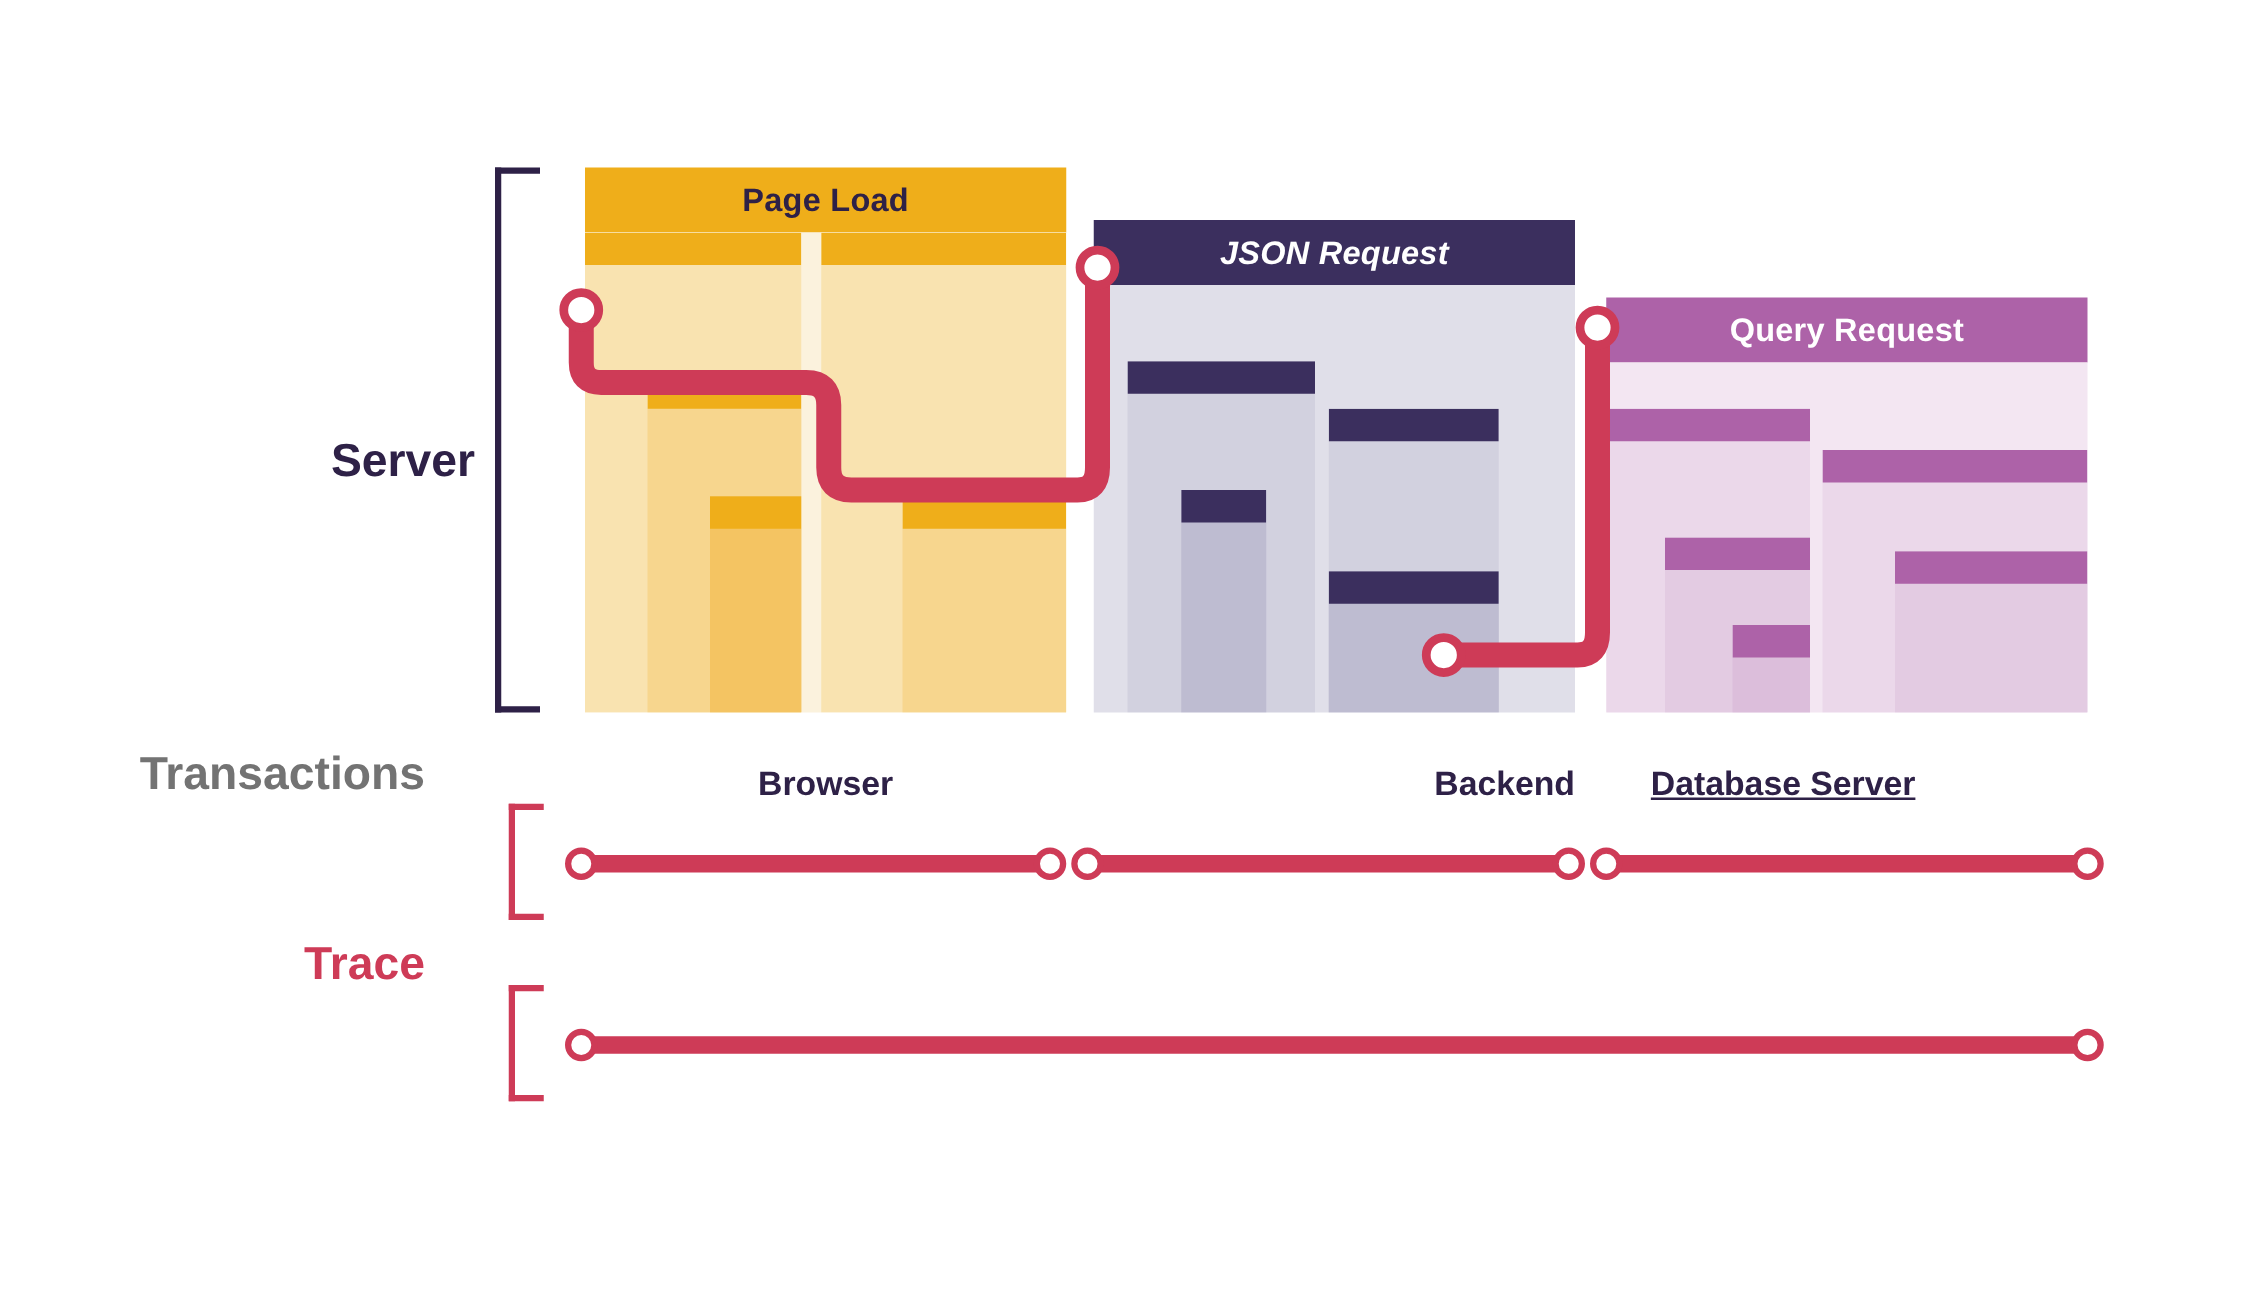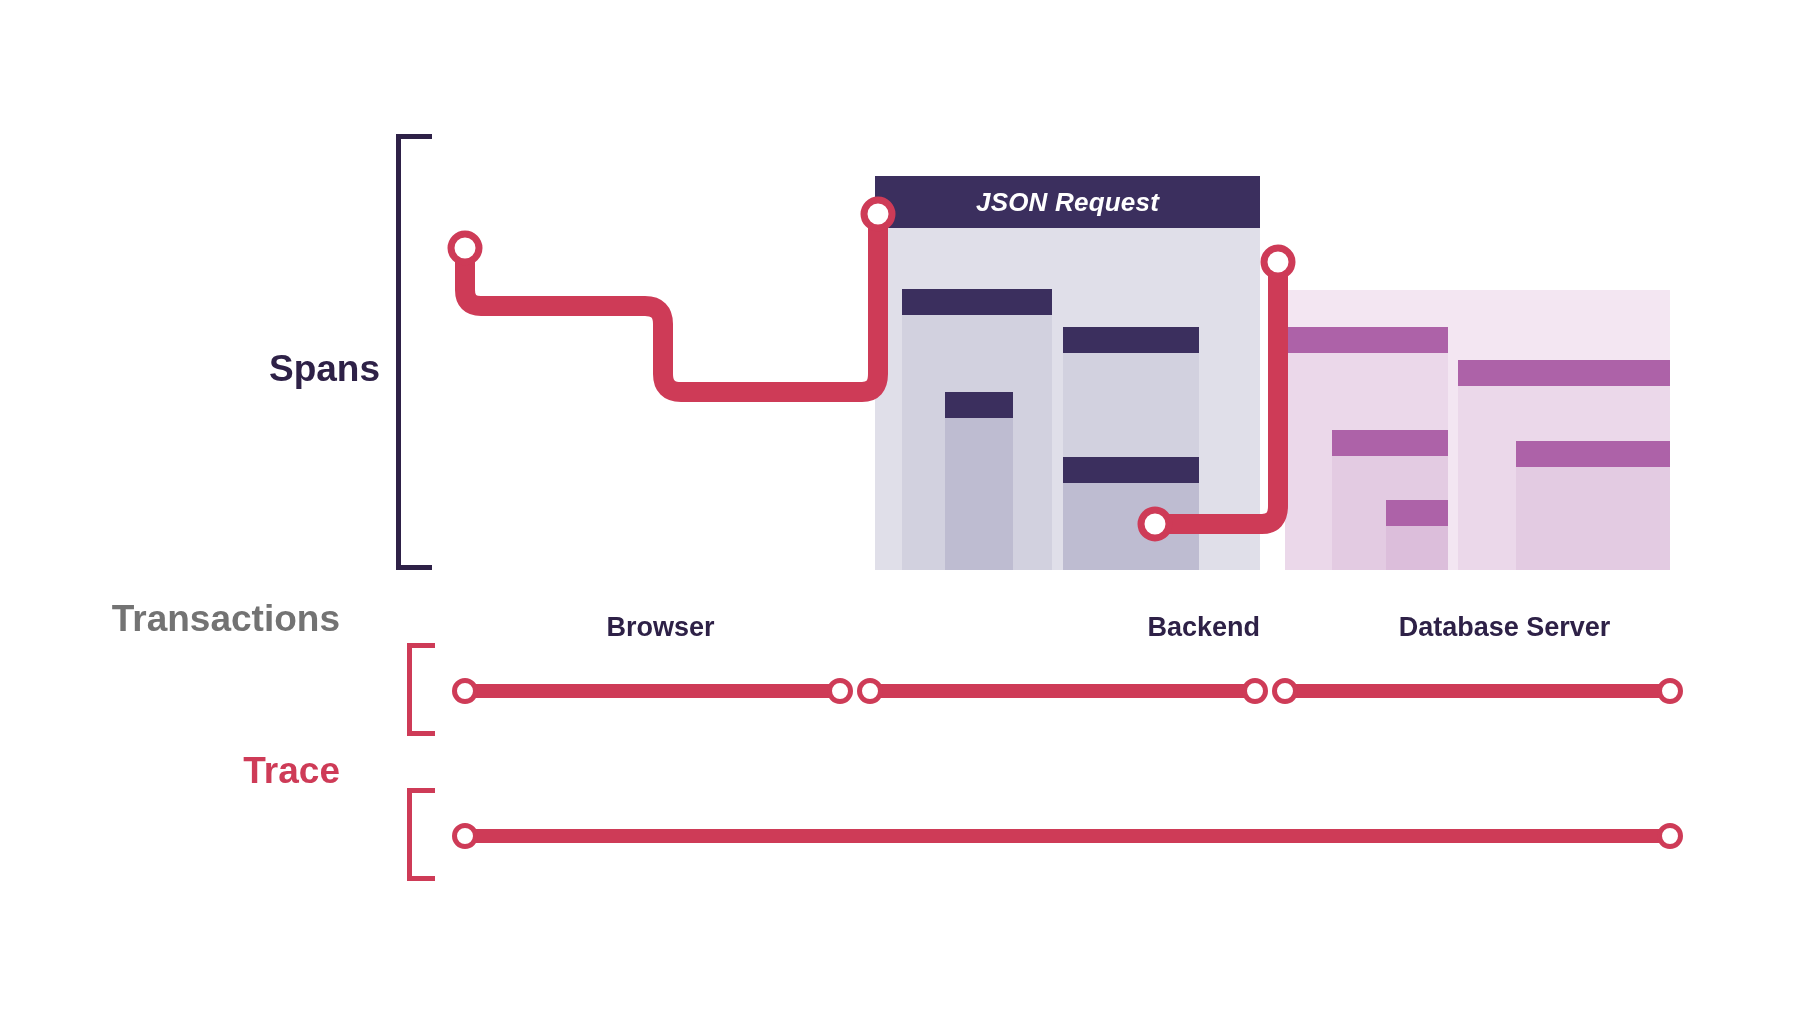--- a/index.html
+++ b/index.html
@@ -155,21 +155,21 @@
     position: absolute;
     top: 612px;
     font-size: 27px;
     font-weight: bold;
     color: #2E2147;
     text-align: center;
     white-space: nowrap;
   }
   #caption-browser  { left: 468px; width: 385px; }
   #caption-backend  { left: 875px; width: 385px; text-align: right; }
-  #caption-database { left: 1312px; width: 385px; }
+  #caption-database { left: 1234px; width: 385px; text-decoration: underline; }
 
   
   #connector-layer {
     position: absolute;
     left: 0; top: 0;
     width: 1800px;
     height: 1031px;
     pointer-events: none;
   }
 
@@ -188,50 +188,76 @@
     background: #ffffff;
     border: 5px solid #CE3B57;
     box-sizing: border-box;
   }
 </style>
 </head>
 <body>
 
 <div id="stage">
 
-  <div class="row-label" id="spans-label">Spans</div>
+  <div class="row-label" id="spans-label">Server</div>
 
   <div class="row-label" id="transactions-label">Transactions</div>
 
   <div class="row-label" id="trace-label">Trace</div>
 
   <div class="bracket" id="spans-bracket"></div>
   <div class="bracket" id="transactions-bracket"></div>
   <div class="bracket" id="trace-bracket"></div>
 
+  <div class="panel" id="panel-browser">
+    <div class="panel-header">Page Load</div>
+    <div class="panel-body">
+
+      <div class="sub lvl1" style="left:0px; width:173px; height:384px;">
+        <div class="sub-cap"></div>
+      </div>
+
+      <div class="sub lvl2" style="left:50px; width:123px; height:269px;">
+        <div class="sub-cap"></div>
+      </div>
+
+      <div class="sub lvl3" style="left:100px; width:73px; height:173px;">
+        <div class="sub-cap"></div>
+      </div>
+
+      <div class="sub lvl1" style="left:189px; width:196px; height:384px;">
+        <div class="sub-cap"></div>
+      </div>
+
+      <div class="sub lvl2" style="left:254px; width:131px; height:173px;">
+        <div class="sub-cap"></div>
+      </div>
+    </div>
+  </div>
 
   <div class="panel" id="panel-backend">
     <div class="panel-header">JSON Request</div>
     <div class="panel-body">
       <div class="sub lvl1" style="left:27px; width:150px; height:281px;">
         <div class="sub-cap"></div>
       </div>
       <div class="sub lvl2" style="left:70px; width:68px; height:178px;">
         <div class="sub-cap"></div>
       </div>
       <div class="sub lvl1" style="left:188px; width:136px; height:243px;">
         <div class="sub-cap"></div>
       </div>
       <div class="sub lvl2" style="left:188px; width:136px; height:113px;">
         <div class="sub-cap"></div>
       </div>
     </div>
   </div>
 
   <div class="panel" id="panel-database">
+    <div class="panel-header">Query Request</div>
     <div class="panel-body">
       <div class="sub lvl1" style="left:0px; width:163px; height:243px;">
         <div class="sub-cap"></div>
       </div>
       <div class="sub lvl2" style="left:47px; width:116px; height:140px;">
         <div class="sub-cap"></div>
       </div>
       <div class="sub lvl3" style="left:101px; width:62px; height:70px;">
         <div class="sub-cap"></div>
       </div>

